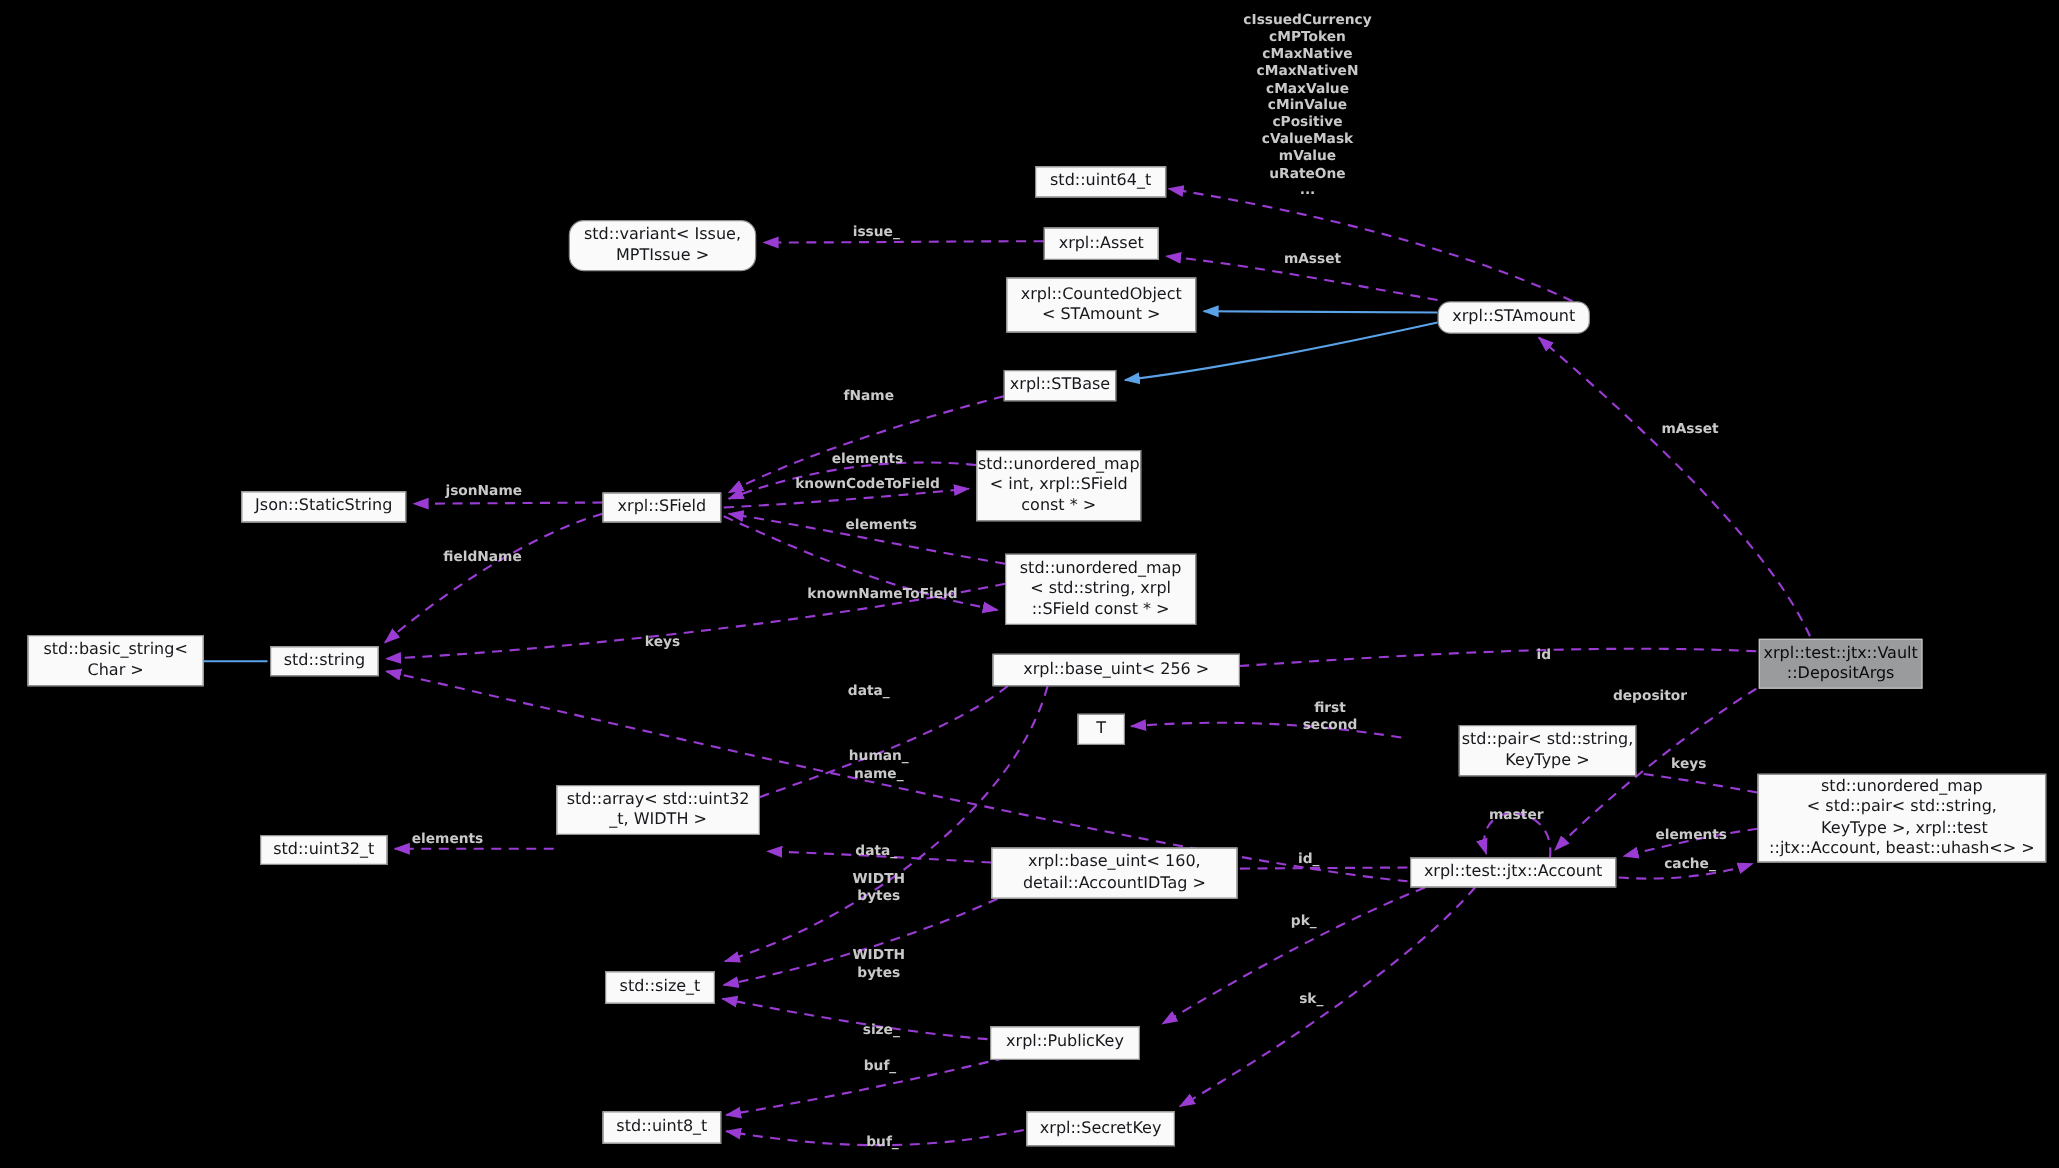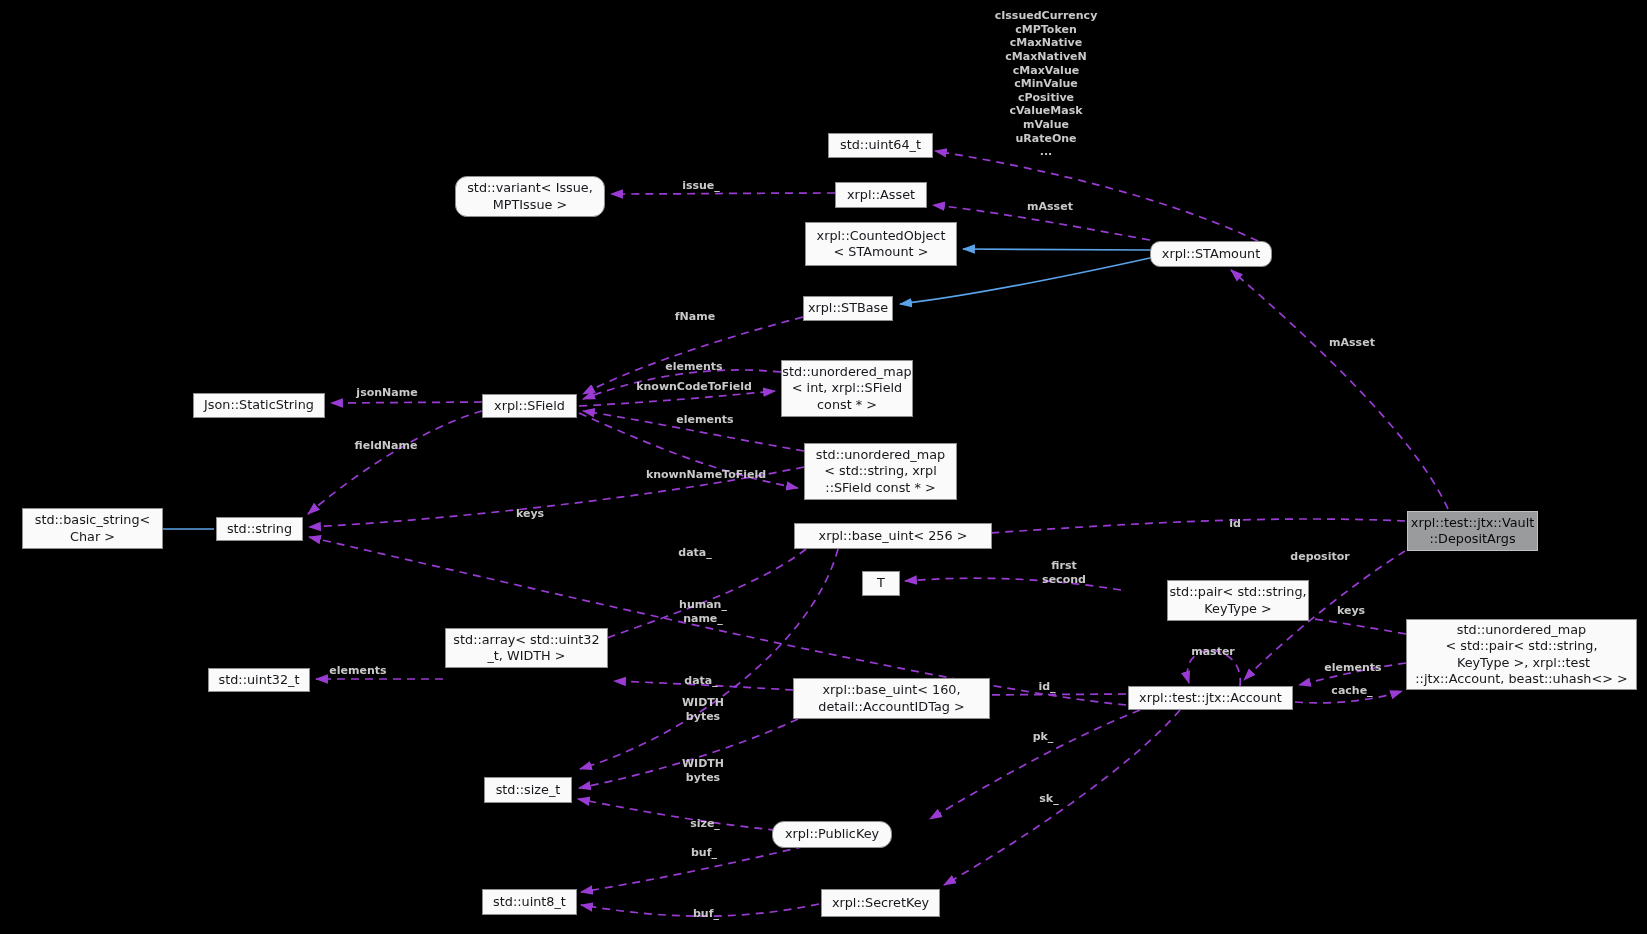--- a/index.html
+++ b/index.html
@@ -97,21 +97,21 @@
 &lt; std::pair&lt; std::string,
  KeyType &gt;, xrpl::test
 ::jtx::Account, beast::uhash&lt;&gt; &gt;</div>
       <div class="node" style="left: 208px; top: 668px; width: 102px; height: 24px;">std::uint32_t</div>
       <div class="node" style="left: 445px; top: 628px; width: 163px; height: 40px;">std::array&lt; std::uint32
 _t, WIDTH &gt;</div>
       <div class="node" style="left: 793px; top: 678px; width: 197px; height: 41px;">xrpl::base_uint&lt; 160,
 detail::AccountIDTag &gt;</div>
       <div class="node" style="left: 1128px; top: 686px; width: 165px; height: 24px;">xrpl::test::jtx::Account</div>
       <div class="node" style="left: 484px; top: 777px; width: 88px; height: 26px;">std::size_t</div>
-      <div class="node" style="left: 772px; top: 821px; width: 120px; height: 27px; border-radius: 12px;">xrpl::PublicKey</div>
+      <div class="node" style="left: 792px; top: 821px; width: 120px; height: 27px;">xrpl::PublicKey</div>
       <div class="node" style="left: 821px; top: 889px; width: 119px; height: 28px;">xrpl::SecretKey</div>
       <div class="node" style="left: 482px; top: 889px; width: 95px; height: 26px;">std::uint8_t</div>
     </div>
   <div id="label-layer">
       <div class="elabel" style="left: 1046px; top: 84px;">cIssuedCurrency
 cMPToken
 cMaxNative
 cMaxNativeN
 cMaxValue
 cMinValue

